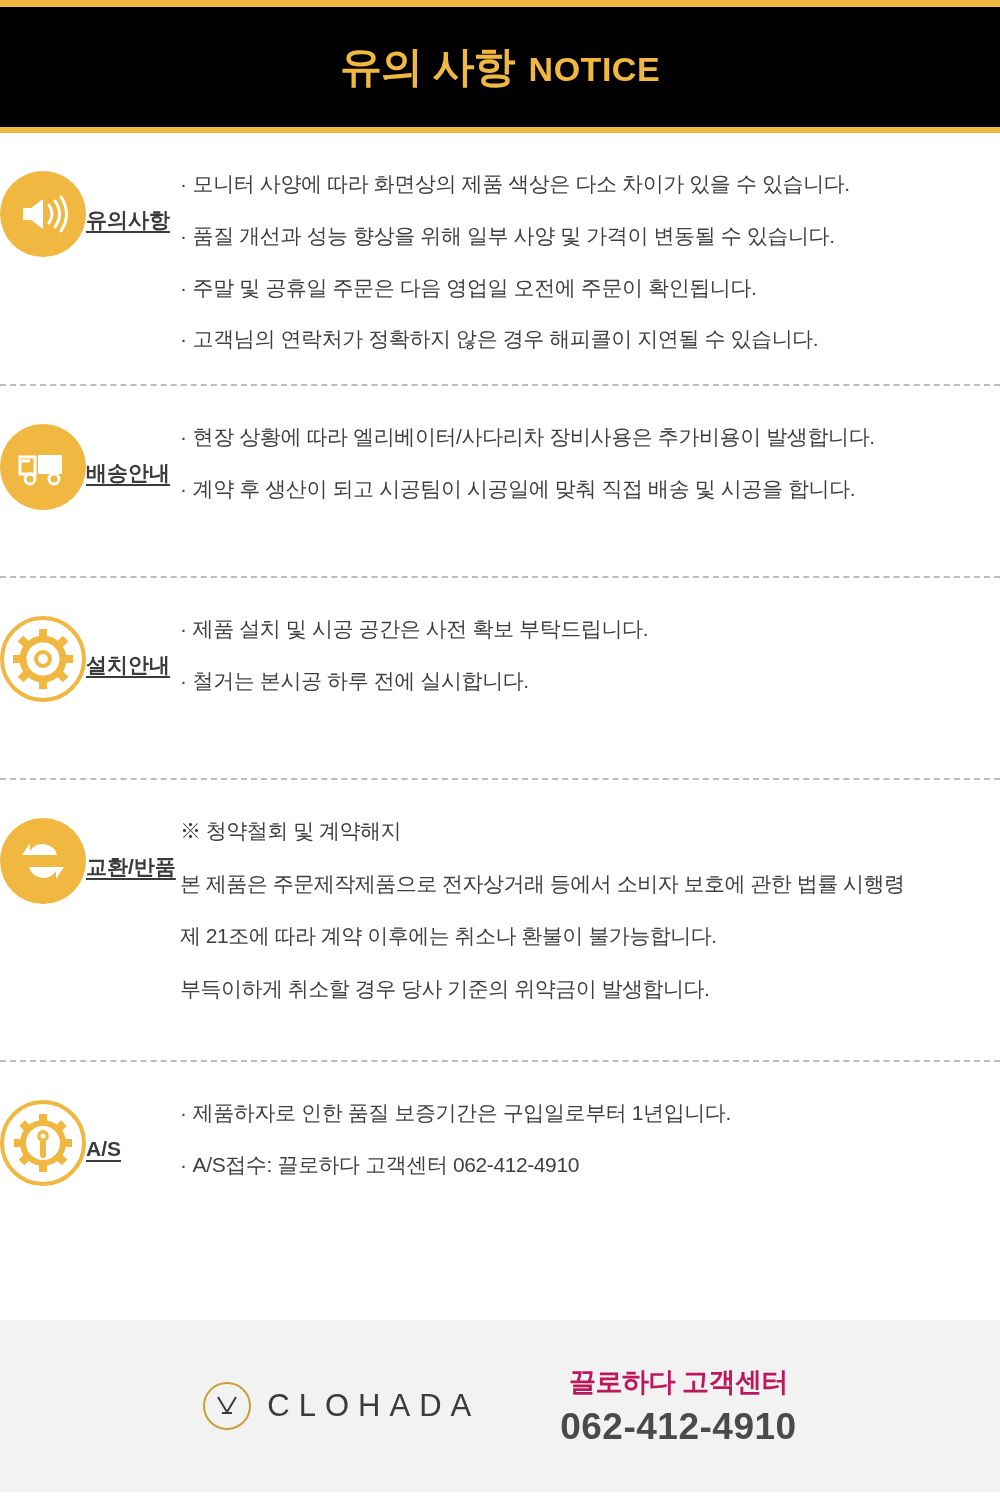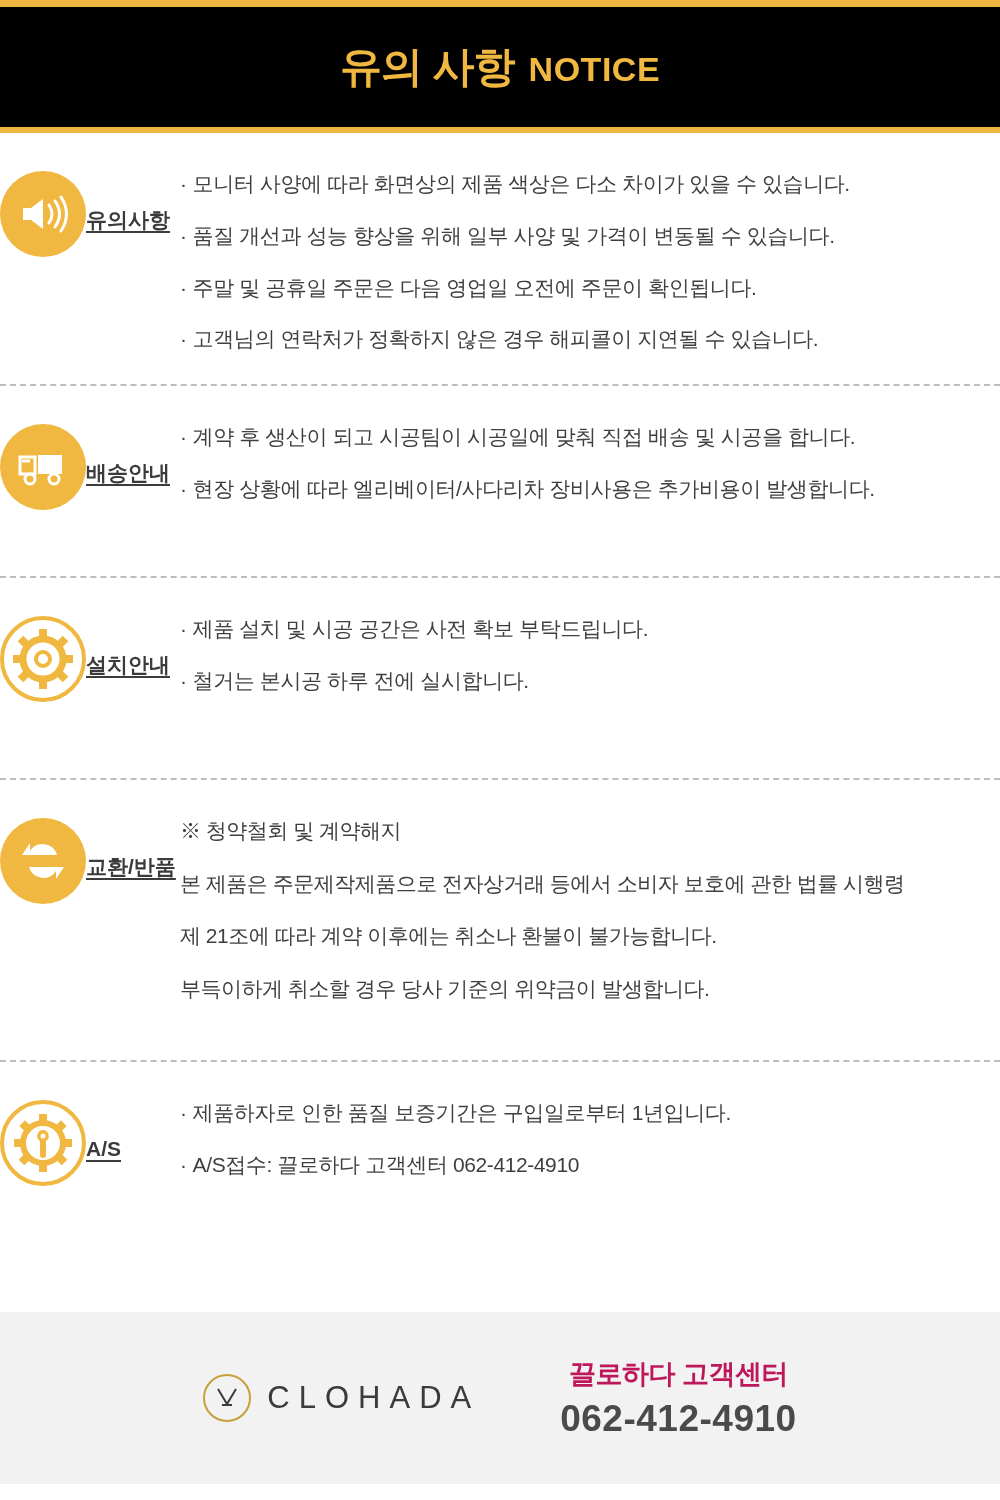--- a/index.html
+++ b/index.html
@@ -126,21 +126,21 @@
   .sec-notice { min-height: 250px; }
   .sec-delivery { min-height: 190px; }
   .sec-install { min-height: 200px; }
   .sec-exchange { min-height: 280px; }
   .sec-as { min-height: 170px; }
 
   
   .footer {
     position: absolute;
     left: 0;
-    bottom: 16px;
+    bottom: 8px;
     width: 1000px;
     height: 172px;
     background: #f2f2f2;
     display: flex;
     align-items: center;
     justify-content: center;
     gap: 80px;
   }
   .brand {
     display: flex;
@@ -227,22 +227,22 @@
             <rect x="22" y="10" width="24" height="19" fill="#ffffff"></rect>
             <path d="M4 12 L19 12 L19 29 L4 29 Z" fill="none" stroke="#ffffff" stroke-width="3"></path>
             <path d="M6 16 L14 16" stroke="#ffffff" stroke-width="3"></path>
             <circle cx="14" cy="34" r="5" fill="none" stroke="#ffffff" stroke-width="3"></circle>
             <circle cx="38" cy="34" r="5" fill="none" stroke="#ffffff" stroke-width="3"></circle>
           </svg>
         </div>
         <div class="icon-label">배송안내</div>
       </div>
       <div class="text-col">
+        <div class="bullet-line"><span class="dot">·</span><span>현장 상황에 따라 엘리베이터/사다리차 장비사용은 추가비용이 발생합니다.</span></div>
         <div class="bullet-line"><span class="dot">·</span><span>계약 후 생산이 되고 시공팀이 시공일에 맞춰 직접 배송 및 시공을 합니다.</span></div>
-        <div class="bullet-line"><span class="dot">·</span><span>현장 상황에 따라 엘리베이터/사다리차 장비사용은 추가비용이 발생합니다.</span></div>
       </div>
     </div>
 
     <div class="divider"></div>
 
     <div class="section sec-install">
       <div class="icon-col">
         <div class="icon-circle hollow">
           <svg width="62" height="62" viewBox="0 0 62 62">
             <g fill="#f0b840">

